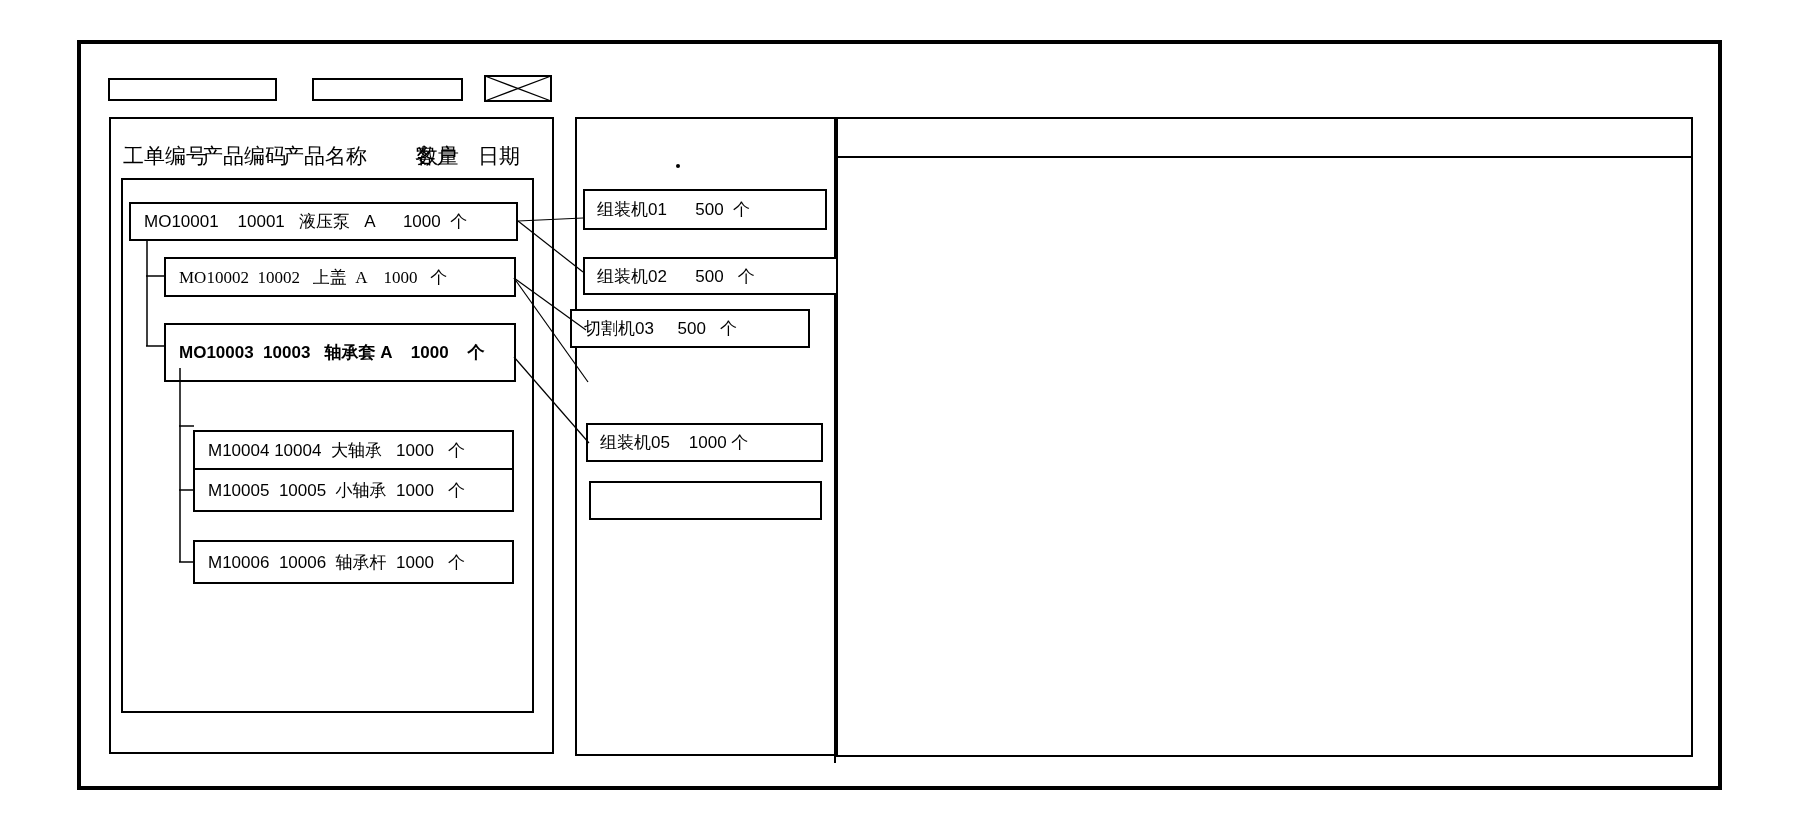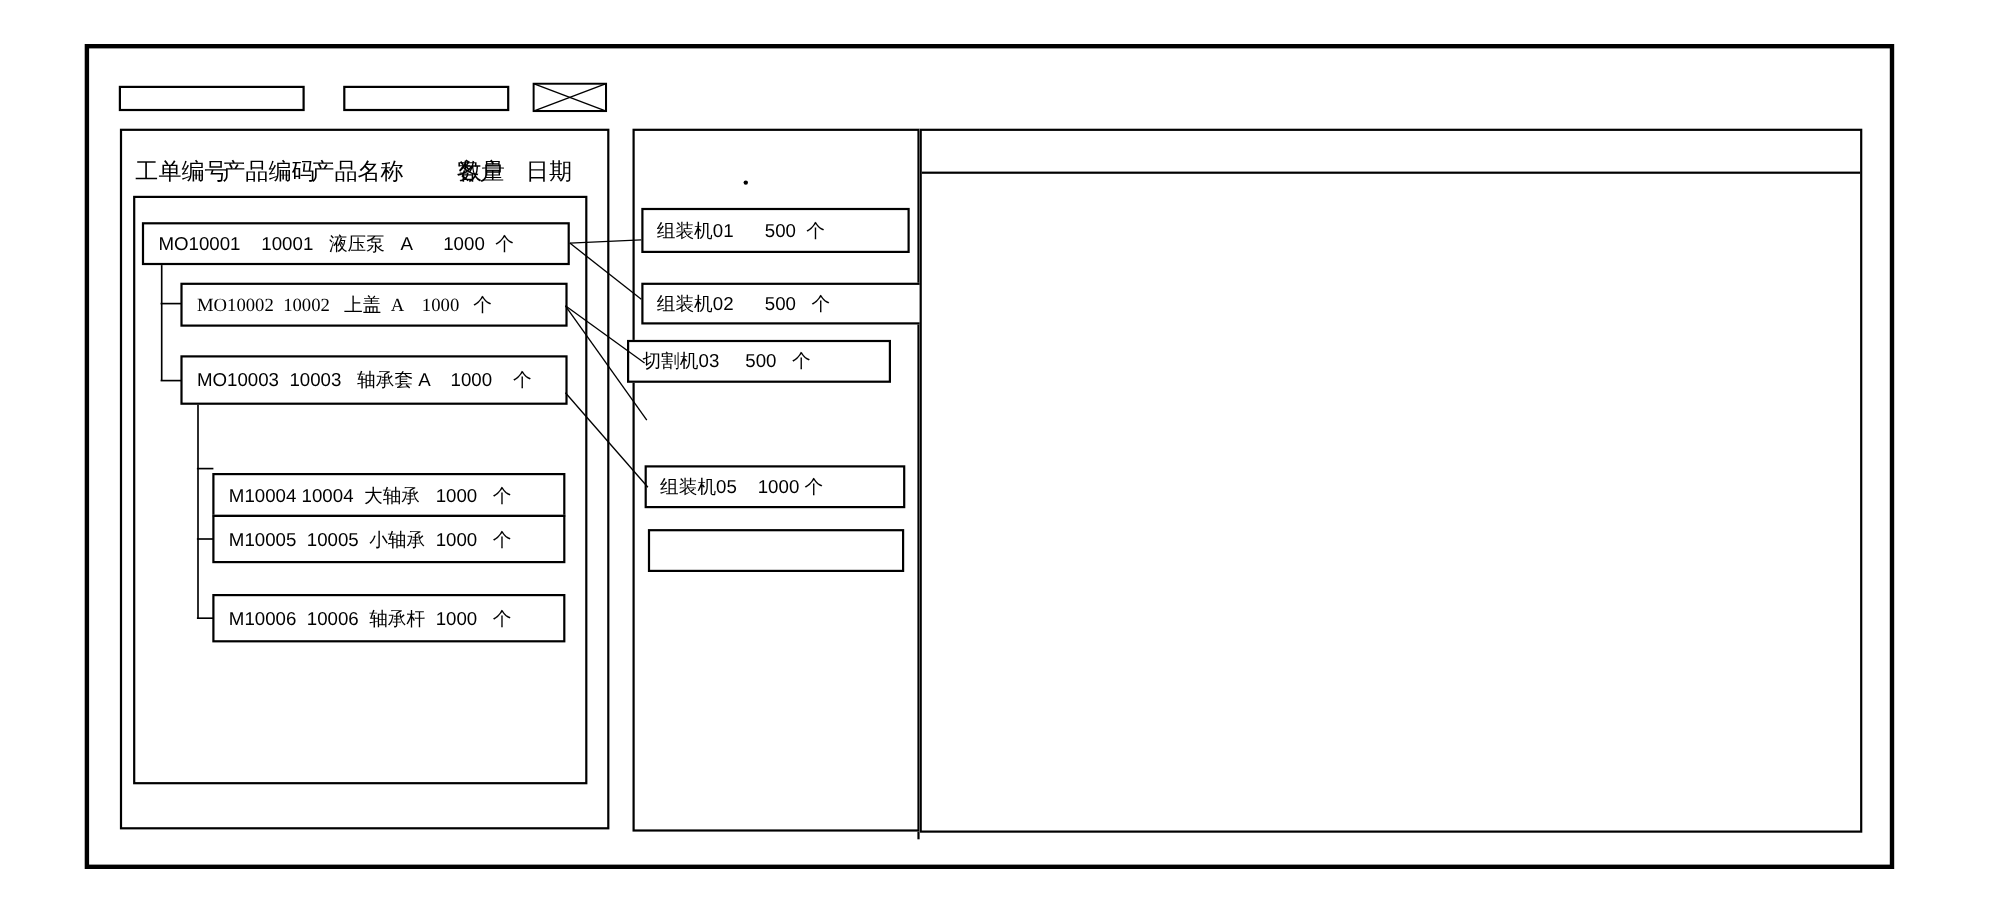--- a/index.html
+++ b/index.html
@@ -47,21 +47,21 @@
   </div>
 
   <div class="abs panel" style="left:121px;top:178px;width:413px;height:535px;"></div>
 
   <div class="abs box order-box" style="left:129px;top:202px;width:389px;height:39px;">
     <span class="lbl">MO10001    10001   液压泵   A      1000  个</span>
   </div>
   <div class="abs box order-box" style="left:164px;top:257px;width:352px;height:40px;font-family:Liberation Serif, serif;">
     <span class="lbl">MO10002  10002   上盖  A    1000   个</span>
   </div>
-  <div class="abs box order-box" style="left:164px;top:323px;width:352px;height:45px;">
+  <div class="abs box order-box" style="left:164px;top:323px;width:352px;height:59px;font-weight:bold;">
     <span class="lbl">MO10003  10003   轴承套 A    1000    个</span>
   </div>
   <div class="abs box order-box" style="left:193px;top:416px;width:321px;height:40px;margin-top:14px;">
     <span class="lbl">M10004 10004  大轴承   1000   个</span>
   </div>
   <div class="abs box order-box" style="left:193px;top:468px;width:321px;height:44px;">
     <span class="lbl">M10005  10005  小轴承  1000   个</span>
   </div>
   <div class="abs box order-box" style="left:193px;top:540px;width:321px;height:44px;text-align:center;">
     <span class="lbl">M10006  10006  轴承杆  1000   个</span>

